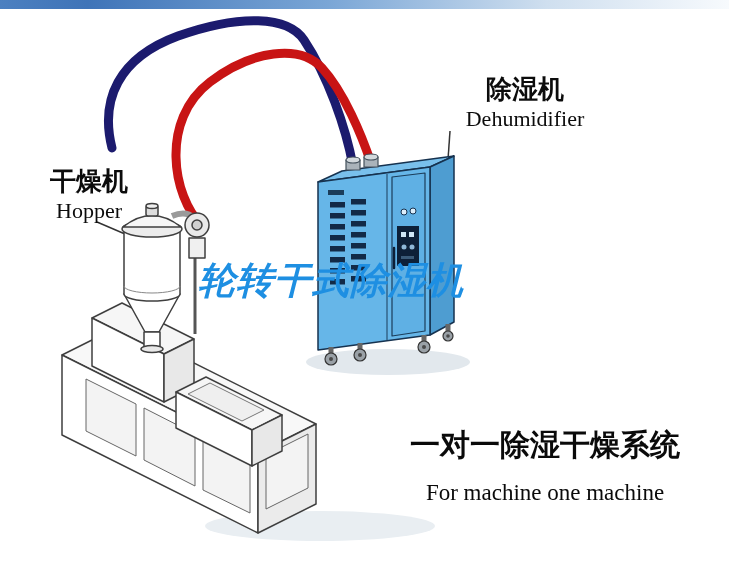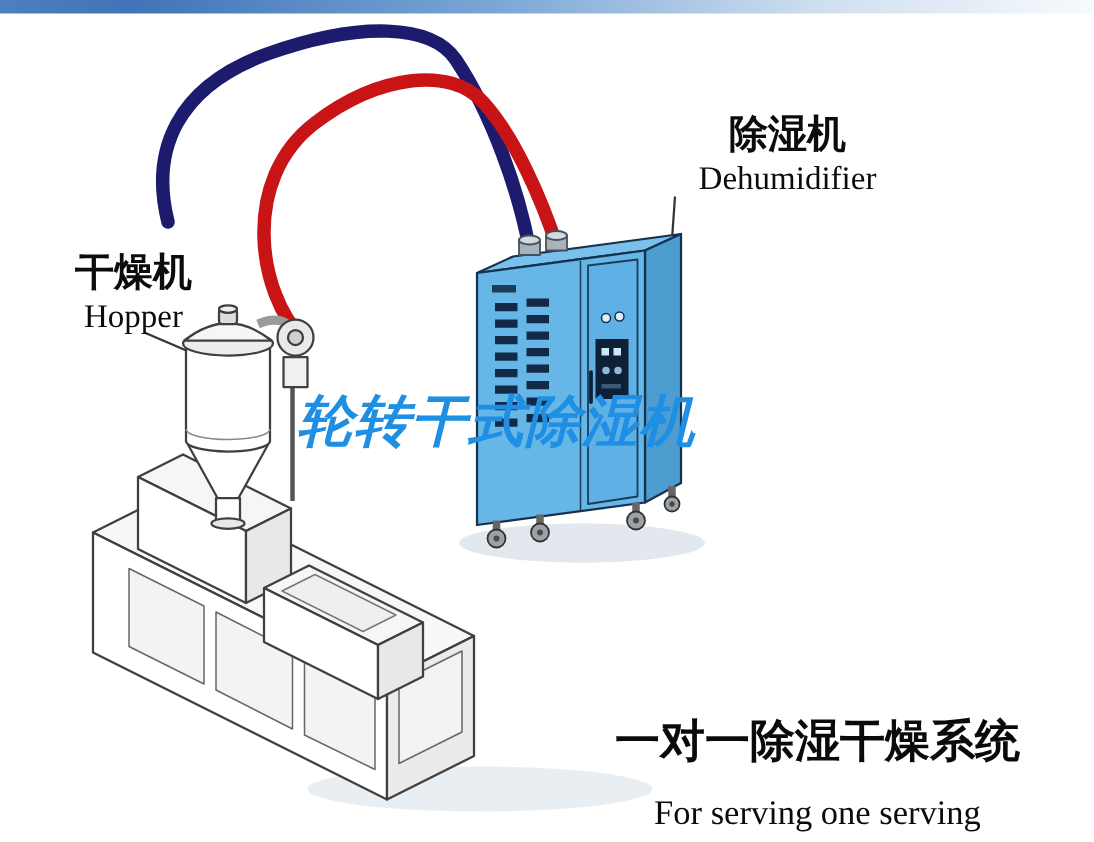--- a/index.html
+++ b/index.html
@@ -14,21 +14,21 @@
   .illustration{position:absolute;top:0;left:0;width:729px;height:561px;}
   .label-block{position:absolute;text-align:center;}
   .hopper-label{left:46px;top:166px;width:86px;}
   .dehumidifier-label{left:456px;top:74px;width:138px;}
   .label-cn{font-size:26px;font-weight:700;color:#0c0c0c;line-height:1.2;white-space:nowrap;}
   .label-en{font-family:"Liberation Serif",serif;font-size:22px;color:#0c0c0c;line-height:1.25;white-space:nowrap;}
   .watermark{
     position:absolute;left:198px;top:256px;font-size:37px;font-weight:900;font-style:italic;
     color:#1e8fe2;letter-spacing:1px;white-space:nowrap;
   }
-  .caption{position:absolute;left:402px;top:474px;width:286px;text-align:center;}
+  .caption{position:absolute;left:402px;top:425px;width:286px;text-align:center;}
   .caption-cn{font-size:30px;font-weight:700;color:#0a0a0a;letter-spacing:0px;white-space:nowrap;}
   .caption-en{font-family:"Liberation Serif",serif;font-size:23px;color:#0a0a0a;margin-top:14px;white-space:nowrap;}
 </style>
 </head>
 <body>
 
 <div class="stage">
 
   <div class="top-bar"></div>
 
@@ -144,16 +144,16 @@
 
   <div class="label-block hopper-label">
     <div class="label-cn">干燥机</div>
     <div class="label-en">Hopper</div>
   </div>
 
   <div class="watermark">轮转干式除湿机</div>
 
   <div class="caption">
     <div class="caption-cn">一对一除湿干燥系统</div>
-    <div class="caption-en">For serving one serving</div>
+    <div class="caption-en">For machine one machine</div>
   </div>
 
 </div>
 
 </body></html>

